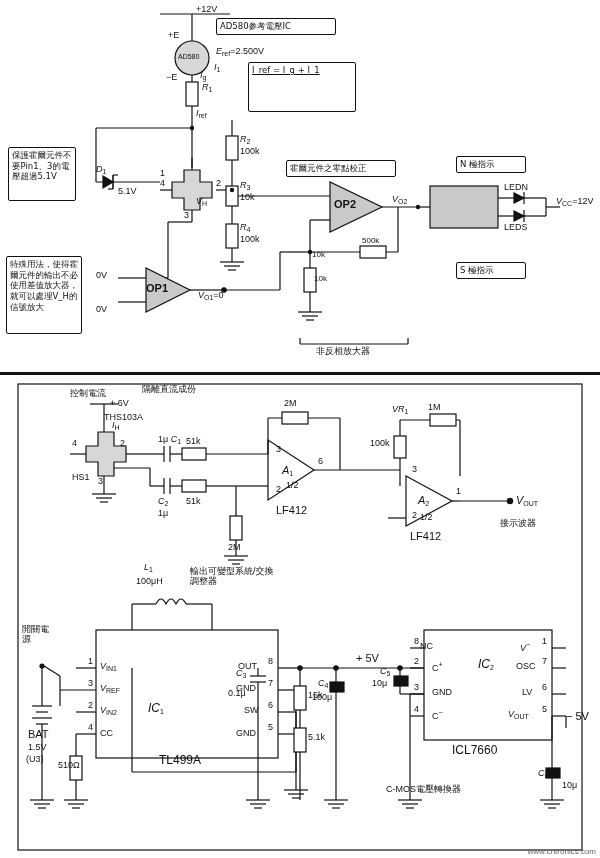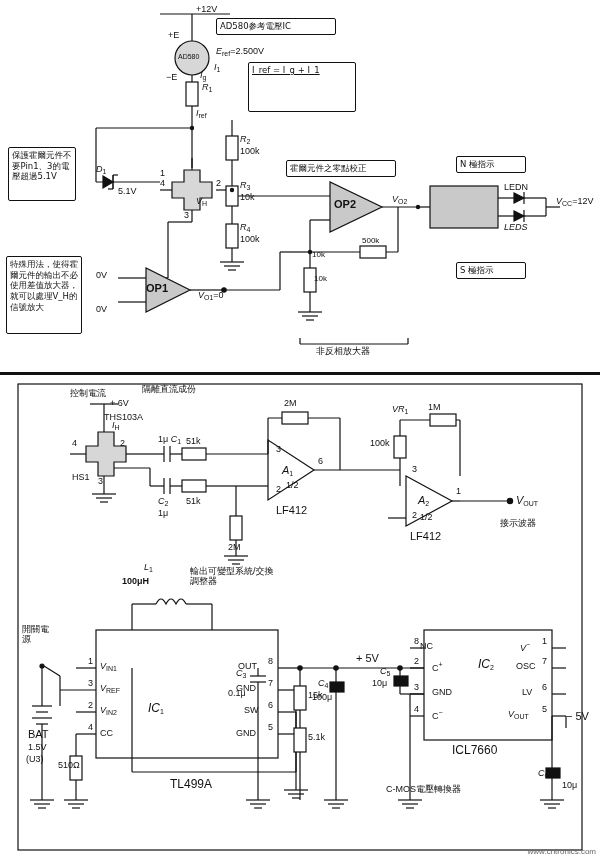--- a/index.html
+++ b/index.html
@@ -180,21 +180,21 @@
     <div class="lbl" style="left:96px;top:304px;">0V</div>
     <div class="callout" style="left:6px;top:256px;width:76px;height:78px;">特殊用法，使得霍爾元件的輸出不必使用差值放大器，就可以處理V_H的信號放大</div>
 
     <div class="opname" style="left:334px;top:198px;">OP2</div>
     <div class="lbl" style="left:392px;top:194px;"><span class="ital">V</span><span class="sub">O2</span></div>
     <div class="lbl" style="left:312px;top:250px;font-size:8px;">10k</div>
     <div class="lbl" style="left:362px;top:236px;font-size:8px;">500k</div>
     <div class="lbl" style="left:314px;top:274px;font-size:8px;">10k</div>
 
     <div class="lbl" style="left:504px;top:182px;">LEDN</div>
-    <div class="lbl" style="left:504px;top:222px;font-style:italic;">LEDS</div>
+    <div class="lbl" style="left:504px;top:222px;">LEDS</div>
     <div class="callout" style="left:456px;top:156px;width:70px;">N 極指示</div>
     <div class="callout" style="left:456px;top:262px;width:70px;">S 極指示</div>
     <div class="lbl" style="left:556px;top:196px;"><span class="ital">V</span><span class="sub">CC</span><span>=12V</span></div>
 
     <div class="lbl cn" style="left:316px;top:346px;">非反相放大器</div>
   </div>
 
   <div class="hr"></div>
 
   <div class="panel" id="panel-bot">
@@ -402,21 +402,21 @@
     <div class="lbl" style="left:412px;top:88px;">3</div>
     <div class="lbl" style="left:412px;top:134px;">2</div>
     <div class="lbl" style="left:456px;top:110px;">1</div>
     <div class="lbl" style="left:418px;top:118px;font-size:11px;"><span class="ital">A</span><span class="sub">2</span></div>
     <div class="lbl" style="left:420px;top:136px;">1/2</div>
     <div class="lbl" style="left:410px;top:154px;font-size:11px;">LF412</div>
     <div class="lbl" style="left:516px;top:118px;font-size:11px;"><span class="ital">V</span><span class="sub">OUT</span></div>
     <div class="lbl cn" style="left:500px;top:142px;">接示波器</div>
 
     <div class="lbl" style="left:144px;top:186px;"><span class="ital">L</span><span class="sub">1</span></div>
-    <div class="lbl" style="left:122px;top:200px;font-weight:bold;">100μH</div>
+    <div class="lbl" style="left:136px;top:200px;">100μH</div>
     <div class="lbl cn" style="left:190px;top:190px;width:92px;white-space:normal;">輸出可變型系統/交換調整器</div>
 
     <div class="lbl cn" style="left:22px;top:248px;width:28px;white-space:normal;">開關電源</div>
     <div class="lbl" style="left:28px;top:352px;font-size:11px;">BAT</div>
     <div class="lbl" style="left:28px;top:366px;">1.5V</div>
     <div class="lbl" style="left:26px;top:378px;">(U3)</div>
     <div class="lbl" style="left:58px;top:384px;">510Ω</div>
 
     <div class="lbl" style="left:88px;top:280px;">1</div>
     <div class="lbl" style="left:100px;top:285px;"><span class="ital">V</span><span class="sub">IN1</span></div>
@@ -430,21 +430,21 @@
     <div class="lbl" style="left:268px;top:280px;">8</div>
     <div class="lbl" style="left:238px;top:285px;">OUT</div>
     <div class="lbl" style="left:268px;top:302px;">7</div>
     <div class="lbl" style="left:236px;top:307px;">GND</div>
     <div class="lbl" style="left:268px;top:324px;">6</div>
     <div class="lbl" style="left:244px;top:329px;">SW</div>
     <div class="lbl" style="left:268px;top:346px;">5</div>
     <div class="lbl" style="left:236px;top:352px;">GND</div>
 
     <div class="lbl" style="left:148px;top:326px;font-size:12px;"><span class="ital">IC</span><span class="sub">1</span></div>
-    <div class="lbl" style="left:170px;top:378px;font-size:12px;margin-top:24px;">TL499A</div>
+    <div class="lbl" style="left:159px;top:378px;font-size:12px;">TL499A</div>
 
     <div class="lbl" style="left:356px;top:276px;font-size:11px;">+ 5V</div>
     <div class="lbl" style="left:236px;top:292px;"><span class="ital">C</span><span class="sub">3</span></div>
     <div class="lbl" style="left:228px;top:312px;">0.1μ</div>
     <div class="lbl" style="left:308px;top:314px;">15k</div>
     <div class="lbl" style="left:308px;top:356px;">5.1k</div>
     <div class="lbl" style="left:318px;top:302px;"><span class="ital">C</span><span class="sub">4</span></div>
     <div class="lbl" style="left:312px;top:316px;">100μ</div>
     <div class="lbl" style="left:380px;top:290px;"><span class="ital">C</span><span class="sub">5</span></div>
     <div class="lbl" style="left:372px;top:302px;">10μ</div>

